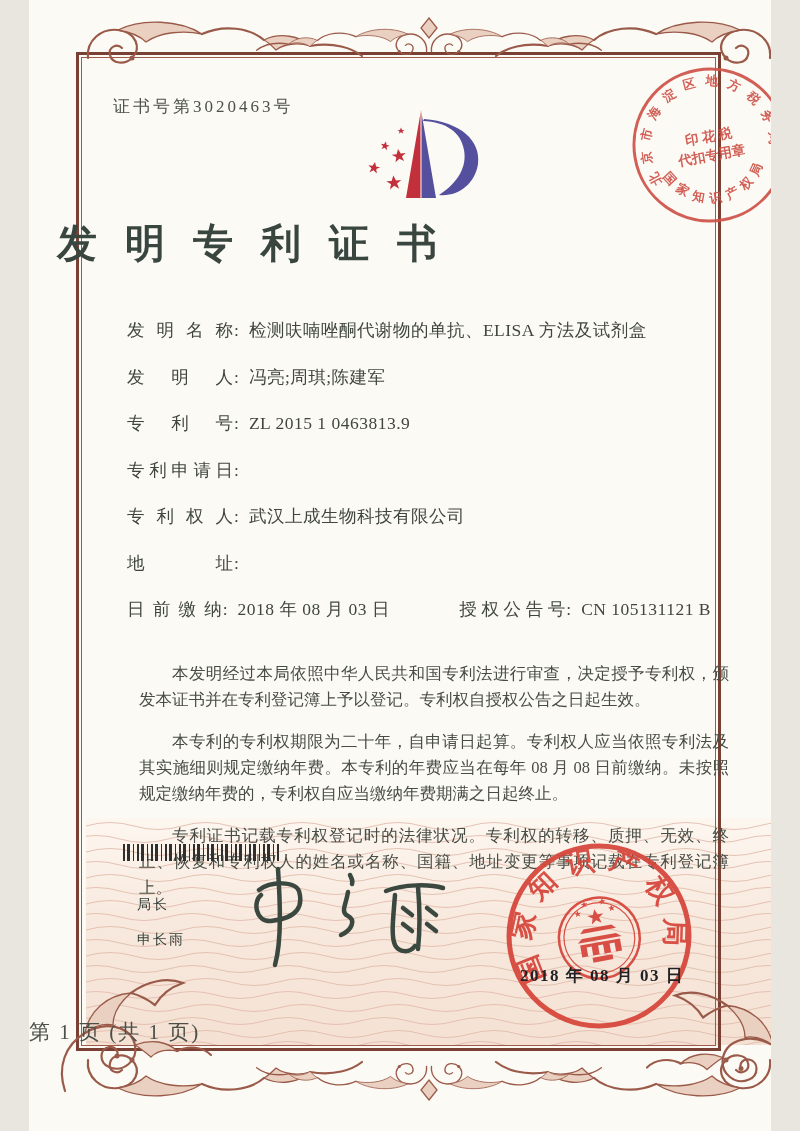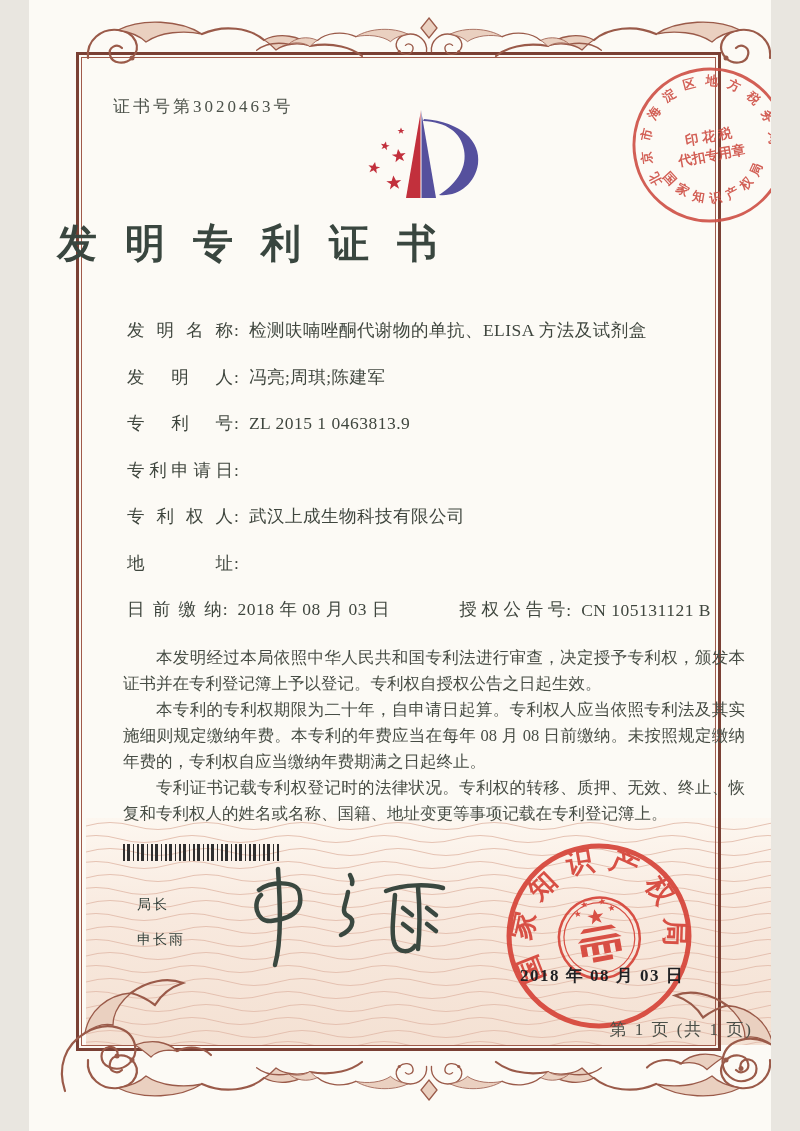--- a/index.html
+++ b/index.html
@@ -22,38 +22,38 @@
   .stampTxt{font-family:"Liberation Serif",serif;fill:#cf5248;font-weight:bold;}
   .title{position:absolute;left:0;right:0;top:216px;text-align:left;font-size:40px;color:#39463f;
          letter-spacing:28px;text-indent:28px;font-weight:600;z-index:6;}
   
   .fields{position:absolute;left:98px;right:60px;top:318px;font-size:17.5px;color:#3f463e;z-index:6;}
   .frow{display:flex;align-items:baseline;height:46.5px;}
   .flabel{display:inline-block;width:106px;text-align:justify;text-align-last:justify;}
   .fcolon{margin-left:1px;}
   .fvalue{margin-left:10px;letter-spacing:.5px;white-space:nowrap;}
   .fvalue.fixed{width:226px;}
-  .grant2{display:flex;align-items:flex-end;margin-left:20px;}
+  .grant2{display:flex;align-items:center;margin-left:20px;}
   
   .paras{position:absolute;left:94px;width:622px;top:645px;font-size:16.5px;line-height:26px;color:#474d45;z-index:6;}
-  .paras p{margin:0;text-indent:2em;text-align:justify;}
+  .paras p{margin:16px;text-indent:2em;text-align:justify;}
   
   .guilloche{position:absolute;left:57px;top:818px;width:686px;height:227px;z-index:1;
              background:linear-gradient(180deg,#fdf7f0 0%,#f8e9de 45%,#f4e1d3 100%);}
   .barcode{position:absolute;left:94px;top:844px;width:158px;height:17px;z-index:6;
            background:repeating-linear-gradient(90deg,#2f2f2f 0 2px,transparent 2px 4px,#2f2f2f 4px 7px,transparent 7px 10px,#2f2f2f 10px 11px,transparent 11px 14px);}
   .signer{position:absolute;left:108px;z-index:6;font-family:"Liberation Sans",sans-serif;
           font-size:14px;color:#33403a;letter-spacing:2px;}
   .signer.t1{top:896px;} .signer.t2{top:931px;}
   .signature{position:absolute;left:200px;top:860px;z-index:6;}
   .seal{position:absolute;left:474px;top:840px;z-index:6;opacity:.93;}
   .sealTxt{font-family:"Liberation Serif",serif;fill:#d6453a;font-weight:bold;}
   .seal-date{position:absolute;left:491px;top:964px;z-index:8;font-size:17px;color:#1f2124;
              letter-spacing:1.5px;font-weight:600;}
-  .footer{position:absolute;left:0;right:18px;top:1018px;text-align:right;font-size:17px;
+  .footer{position:absolute;left:0;right:8px;top:1018px;text-align:left;font-size:21px;
           letter-spacing:2px;color:#4a4f48;z-index:6;}
 </style>
 </head>
 <body>
 
 <div class="page">
 
   <svg width="0" height="0" style="position:absolute" aria-hidden="true">
     <defs>
       <path id="st" d="M0,-10 L2.94,-3.09 10,-3.09 4.05,1.18 6.18,8.09 0,3.82 -6.18,8.09 -4.05,1.18 -10,-3.09 -2.94,-3.09 Z"></path>

